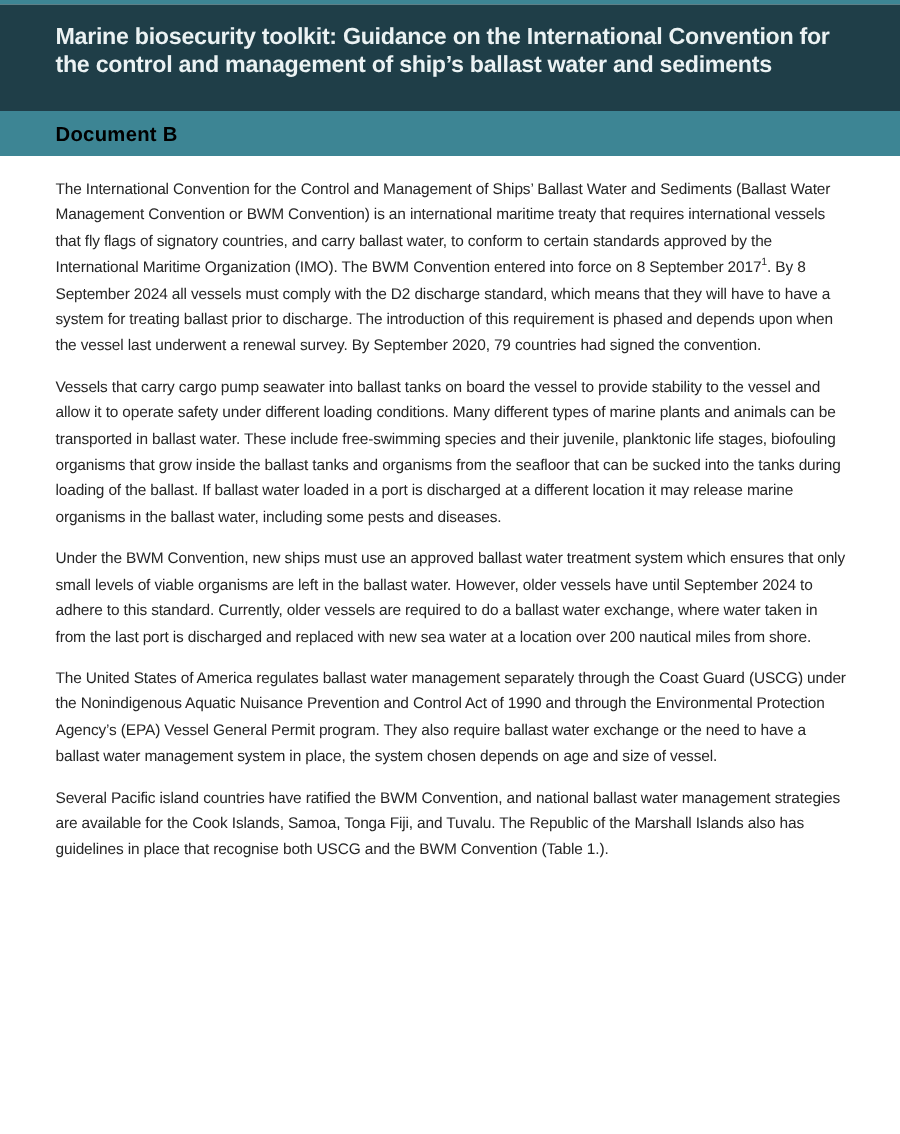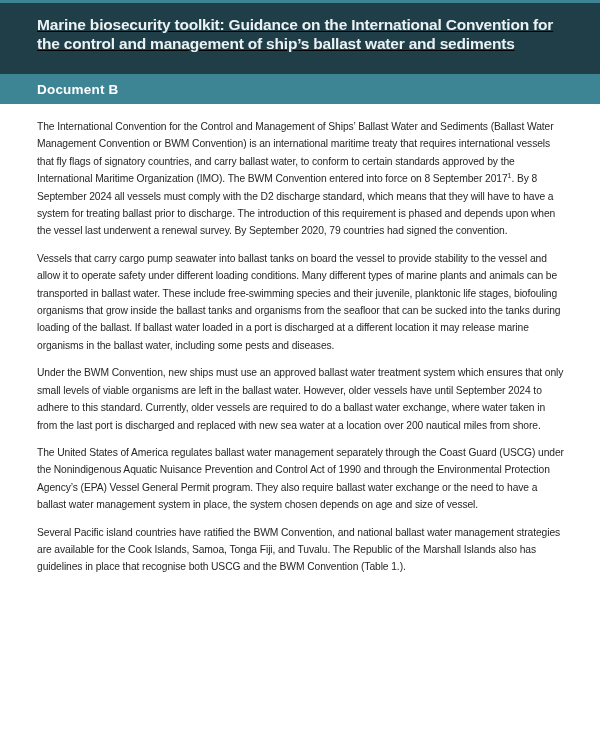--- a/index.html
+++ b/index.html
@@ -18,40 +18,39 @@
     background: #ffffff;
   }
   .top-strip {
     height: 3px;
     background: #3d8594;
   }
   .header {
     background: #1f3e48;
     padding: 12px 40px 19px 37px;
     height: 71px;
-    text-decoration: underline;
   }
   .header .title {
     margin: 0;
     max-width: 527px;
     color: #ebf2f3;
     font-size: 15.5px;
     line-height: 19px;
     font-weight: bold;
     letter-spacing: -0.2px;
   }
   .doc-band {
     background: #3d8594;
     height: 30px;
     display: flex;
     align-items: center;
     padding-left: 37px;
   }
   .doc-band .doc-label {
-    color: #ffffff;
+    color: #000000;
     font-size: 13.5px;
     font-weight: bold;
     letter-spacing: 0.2px;
   }
   .content {
     padding: 14px 35px 0 37px;
     color: #262626;
     font-size: 10.3px;
     line-height: 17.4px;
     letter-spacing: -0.1px;

